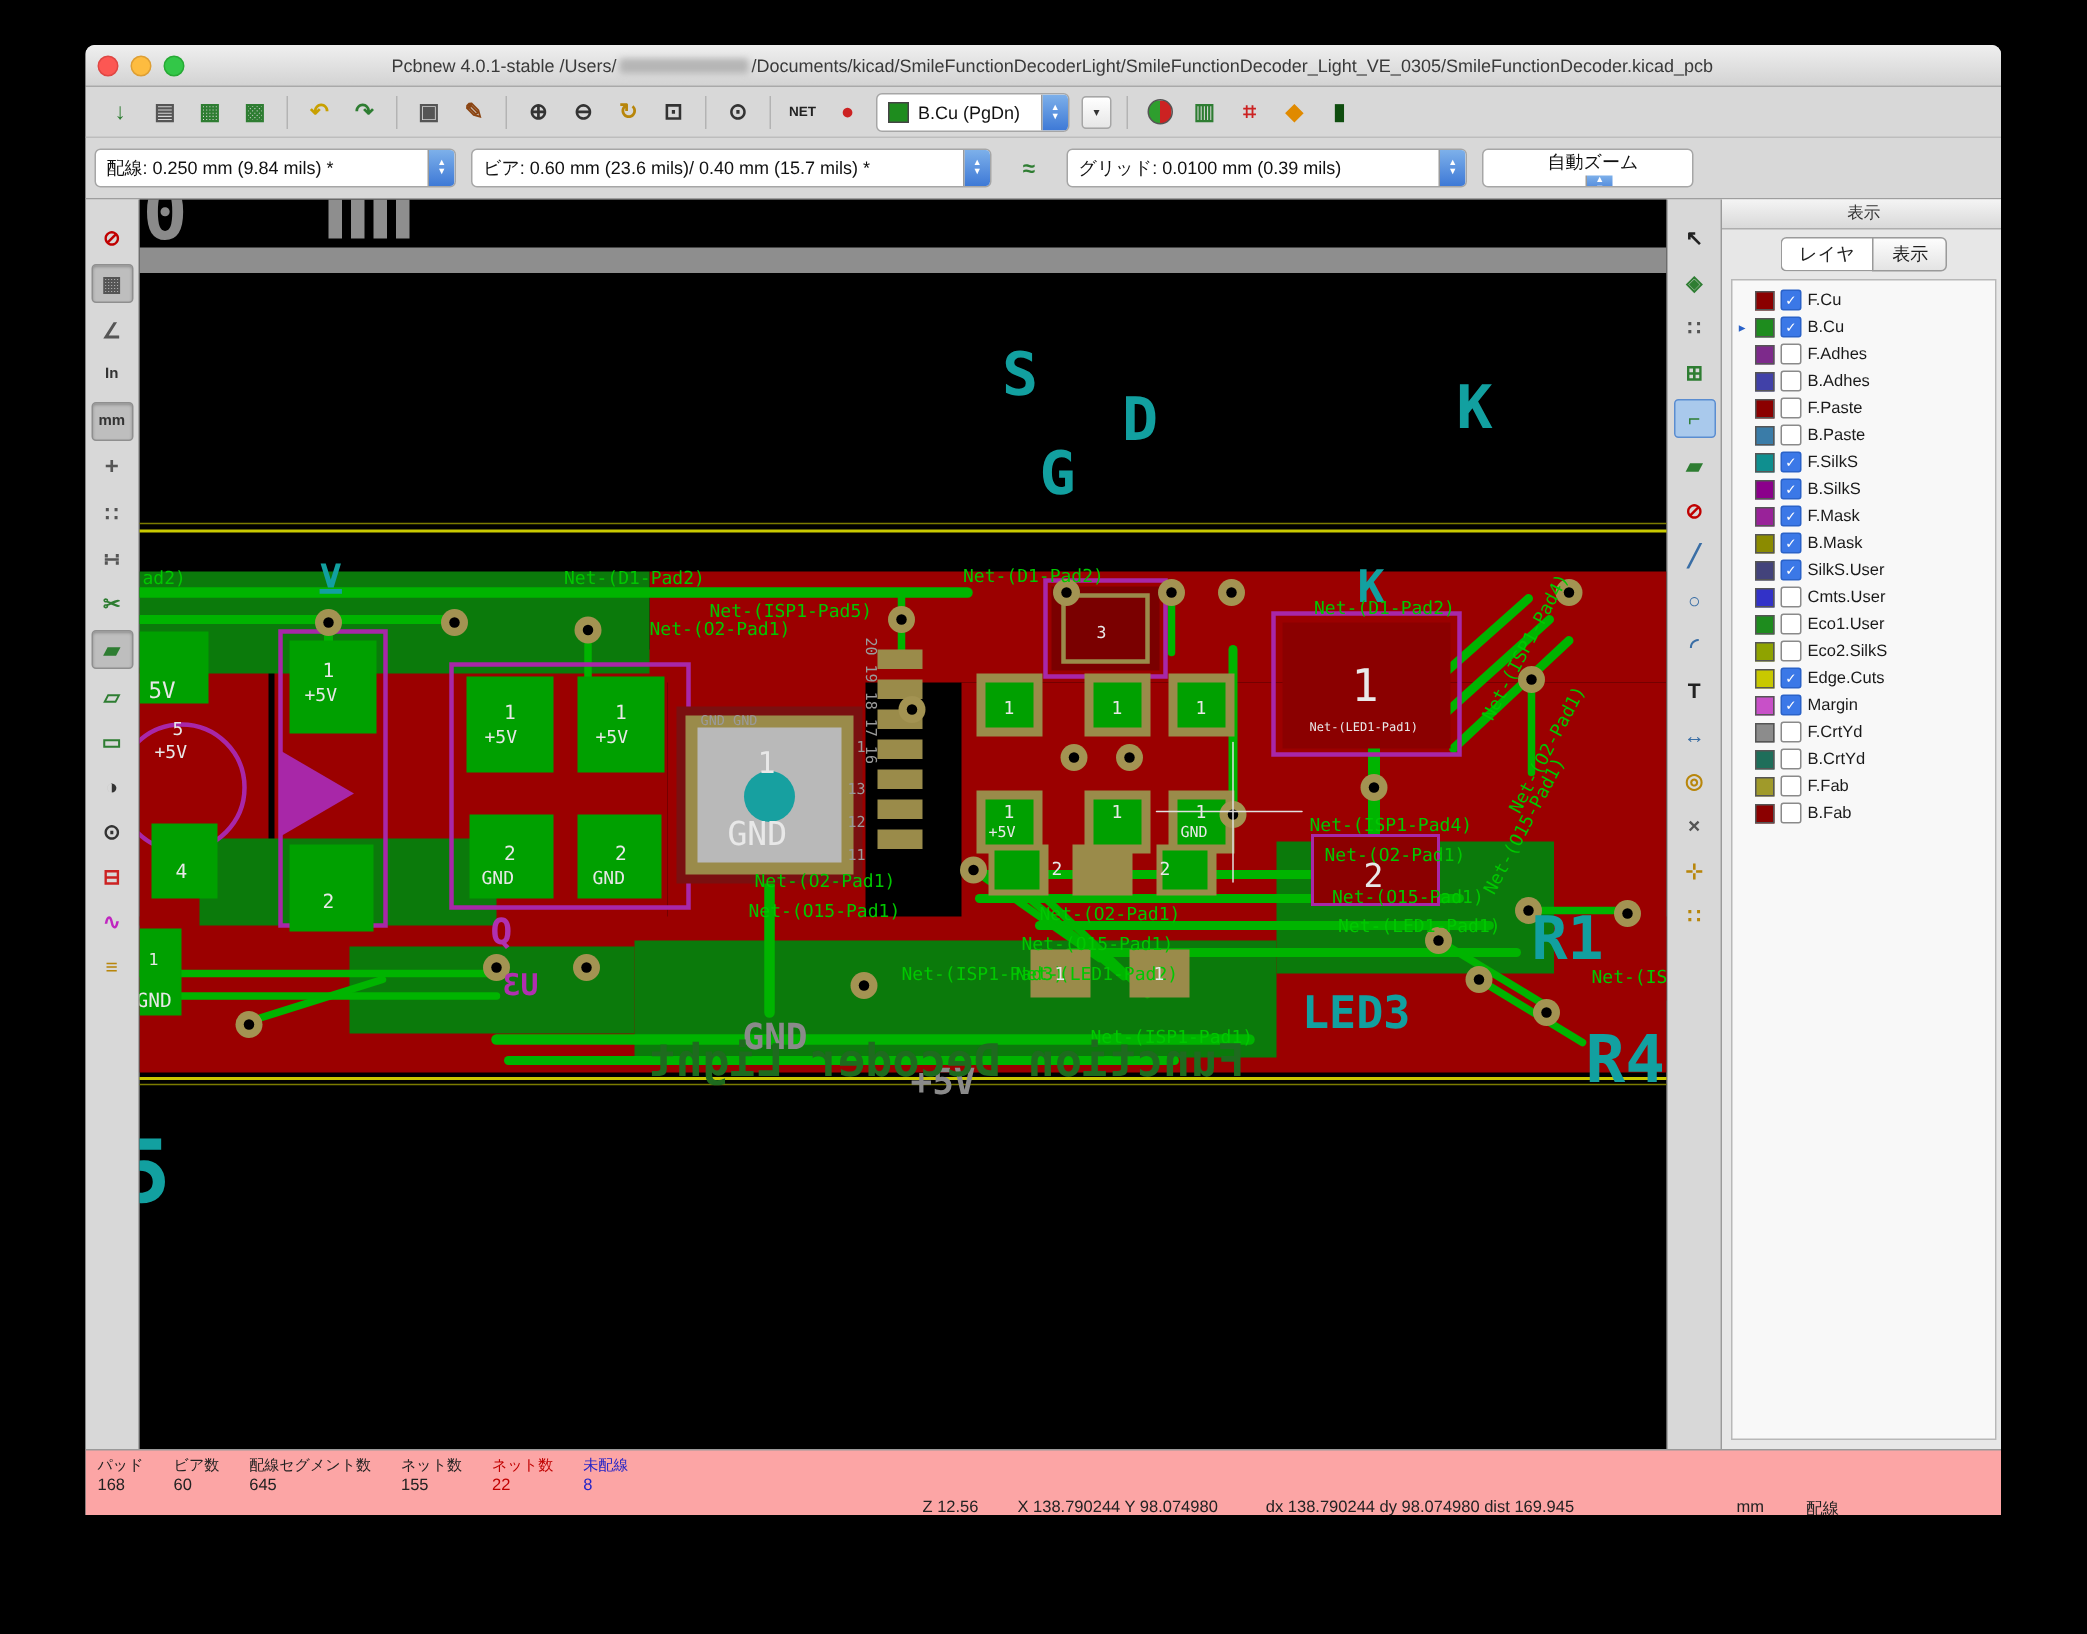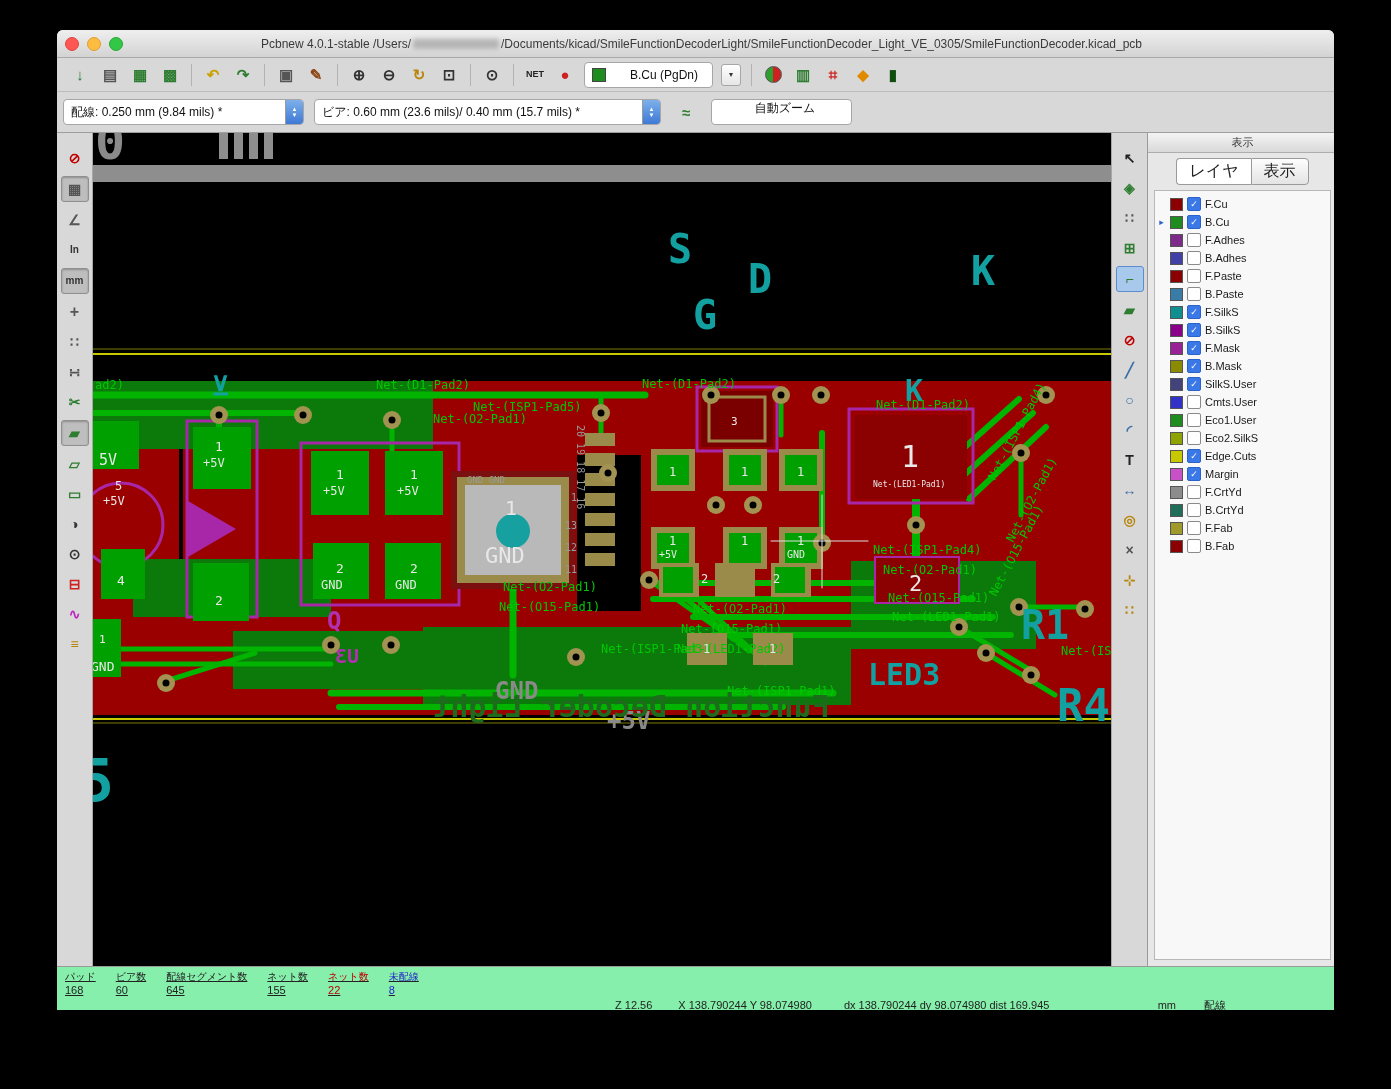--- a/index.html
+++ b/index.html
@@ -19,21 +19,21 @@
   .toolbar-main{height:33px;background:#D8D8D8;border-bottom:1px solid #BDBDBD;display:flex;align-items:center;padding:0 8px;flex:0 0 auto;}
   .icon-row{display:flex;align-items:center;}
   .tbtn{width:28px;height:26px;border-radius:3px;display:flex;align-items:center;justify-content:center;
     font-size:15px;flex:0 0 auto;margin:0 1px;cursor:default;}
   .tbtn span{line-height:1;font-weight:bold;}
   .tbtn.pressed{background:#BEBEBE;border:1px solid #8F8F8F;box-shadow:inset 0 1px 2px rgba(0,0,0,.25);}
   .tbtn.selblue{background:#A9C9EC;border:1px solid #5B8DD0;}
   .tsep{width:1px;height:22px;background:#B3B3B3;margin:0 6px;}
   .dual{width:15px;height:15px;border-radius:50%;background:linear-gradient(90deg,#2E9E2E 50%,#CC2222 50%);border:1px solid #555;}
   .combo{height:24px;display:inline-flex;align-items:center;background:#FFF;border:1px solid #A6A6A6;
-    border-radius:4px;font-size:12px;padding-left:7px;overflow:hidden;white-space:nowrap;color:#111;gap:18px;}
+    border-radius:4px;font-size:12px;padding-left:7px;overflow:hidden;white-space:nowrap;color:#111;}
   .combo .stepper{margin-left:8px;width:17px;height:24px;background:linear-gradient(#7DB0EA,#3E79D6);
     display:flex;flex-direction:column;align-items:center;justify-content:center;color:#FFF;font-size:6px;line-height:6px;border-left:1px solid #9A9A9A;}
   .layer-combo .swatch{width:12px;height:12px;background:#1E8C1E;border:1px solid #444;margin-right:6px;flex:0 0 auto;}
   .mini-drop{width:18px;height:20px;border:1px solid #A6A6A6;border-radius:3px;background:linear-gradient(#FFF,#E6E6E6);
     font-size:8px;display:flex;align-items:center;justify-content:center;margin:0 4px;color:#333;}
   .toolbar-params{height:40px;background:#D8D8D8;border-bottom:1px solid #9E9E9E;display:flex;align-items:center;padding:0 6px;gap:10px;flex:0 0 auto;}
   
   .mid{display:flex;flex:1 1 auto;height:833px;}
   .vtoolbar{width:35px;background:#D8D8D8;display:flex;flex-direction:column;align-items:center;padding-top:10px;flex:0 0 auto;}
   .vtoolbar .tbtn{width:26px;height:24px;margin:3px 0;font-size:14px;}
@@ -46,33 +46,33 @@
   .white{fill:#E8E8E8;}
   .gray{fill:#9A9A9A;}
   .gray2{fill:#8A8A8A;font-weight:bold;}
   .mag{fill:#B030B0;font-weight:bold;}
   .mirror{fill:#1E6B1E;font-weight:bold;}
   
   .side-panel{width:189px;background:#E7E7E7;border-left:1px solid #9A9A9A;display:flex;flex-direction:column;flex:0 0 auto;}
   .panel-title{height:19px;line-height:19px;text-align:center;font-size:11px;color:#333;
     background:linear-gradient(#F4F4F4,#D9D9D9);border-bottom:1px solid #ADADAD;}
   .panel-tabs{display:flex;justify-content:center;padding:5px 0 4px 0;}
-  .ptab{font-size:16px;padding:2px 12px;border:1px solid #9A9A9A;background:linear-gradient(#FDFDFD,#E4E4E4);color:#222;font-family:Liberation Mono, monospace;}
+  .ptab{font-size:12px;padding:2px 12px;border:1px solid #9A9A9A;background:linear-gradient(#FDFDFD,#E4E4E4);color:#222;font-family:Liberation Mono, monospace;}
   .ptab:first-child{border-radius:4px 0 0 4px;border-right:none;}
   .ptab:last-child{border-radius:0 4px 4px 0;}
   .ptab.active{background:#FFF;}
   .layer-list{margin:1px 6px 6px 6px;background:#F8F8F8;border:1px solid #B8B8B8;flex:1 1 auto;padding-top:4px;}
   .lrow{height:18px;display:flex;align-items:center;gap:4px;padding-left:2px;font-size:11px;color:#1A1A1A;}
   .lar{width:9px;color:#2A62C8;font-size:9px;text-align:center;}
   .lsw{width:11px;height:11px;border:1px solid #555;flex:0 0 auto;}
   .lcb{width:12px;height:12px;border:1px solid #8A8A8A;background:#FFF;border-radius:2px;font-size:9px;
     color:#FFF;text-align:center;line-height:12px;flex:0 0 auto;}
   .lcb.on{background:#3B78E7;border-color:#2A62C8;}
   
-  .status-bar{height:47px;background:#86efac;border-top:1px solid #9A9A9A;font-size:11px;color:#222;flex:0 0 auto;text-decoration:underline;}
+  .status-bar{height:47px;background:#fca5a5;border-top:1px solid #9A9A9A;font-size:11px;color:#222;flex:0 0 auto;}
   .srow1{height:25px;display:flex;padding-left:8px;padding-top:3px;}
   .stitem{display:flex;flex-direction:column;margin-right:20px;}
   .stitem .lab{font-size:10px;}
   .stitem .val{font-size:11px;}
   .stitem.red{color:#C00000;}
   .stitem.blue{color:#2424C8;}
   .srow2{display:flex;height:20px;align-items:center;white-space:nowrap;}
   .grow{flex:1 1 auto;}
 </style>
 </head>
@@ -183,20 +183,28 @@
       <span>ビア: 0.60 mm (23.6 mils)/ 0.40 mm (15.7 mils) *</span>
       <span class="grow"></span>
       <span class="stepper">
           <i>▲</i>
           <i>▼</i>
         </span>
     </div>
     <div class="tbtn">
         <span style="color:#2E7D32;">≈</span>
       </div>
+    <div class="combo" style="width:258px;">
+      <span>グリッド: 0.0100 mm (0.39 mils)</span>
+      <span class="grow"></span>
+      <span class="stepper">
+          <i>▲</i>
+          <i>▼</i>
+        </span>
+    </div>
     <div class="combo" style="width:132px;flex-direction:column;">
       <span>自動ズーム</span>
       <span class="grow"></span>
       <span class="stepper">
           <i>▲</i>
           <i>▼</i>
         </span>
     </div>
   </div>
 

